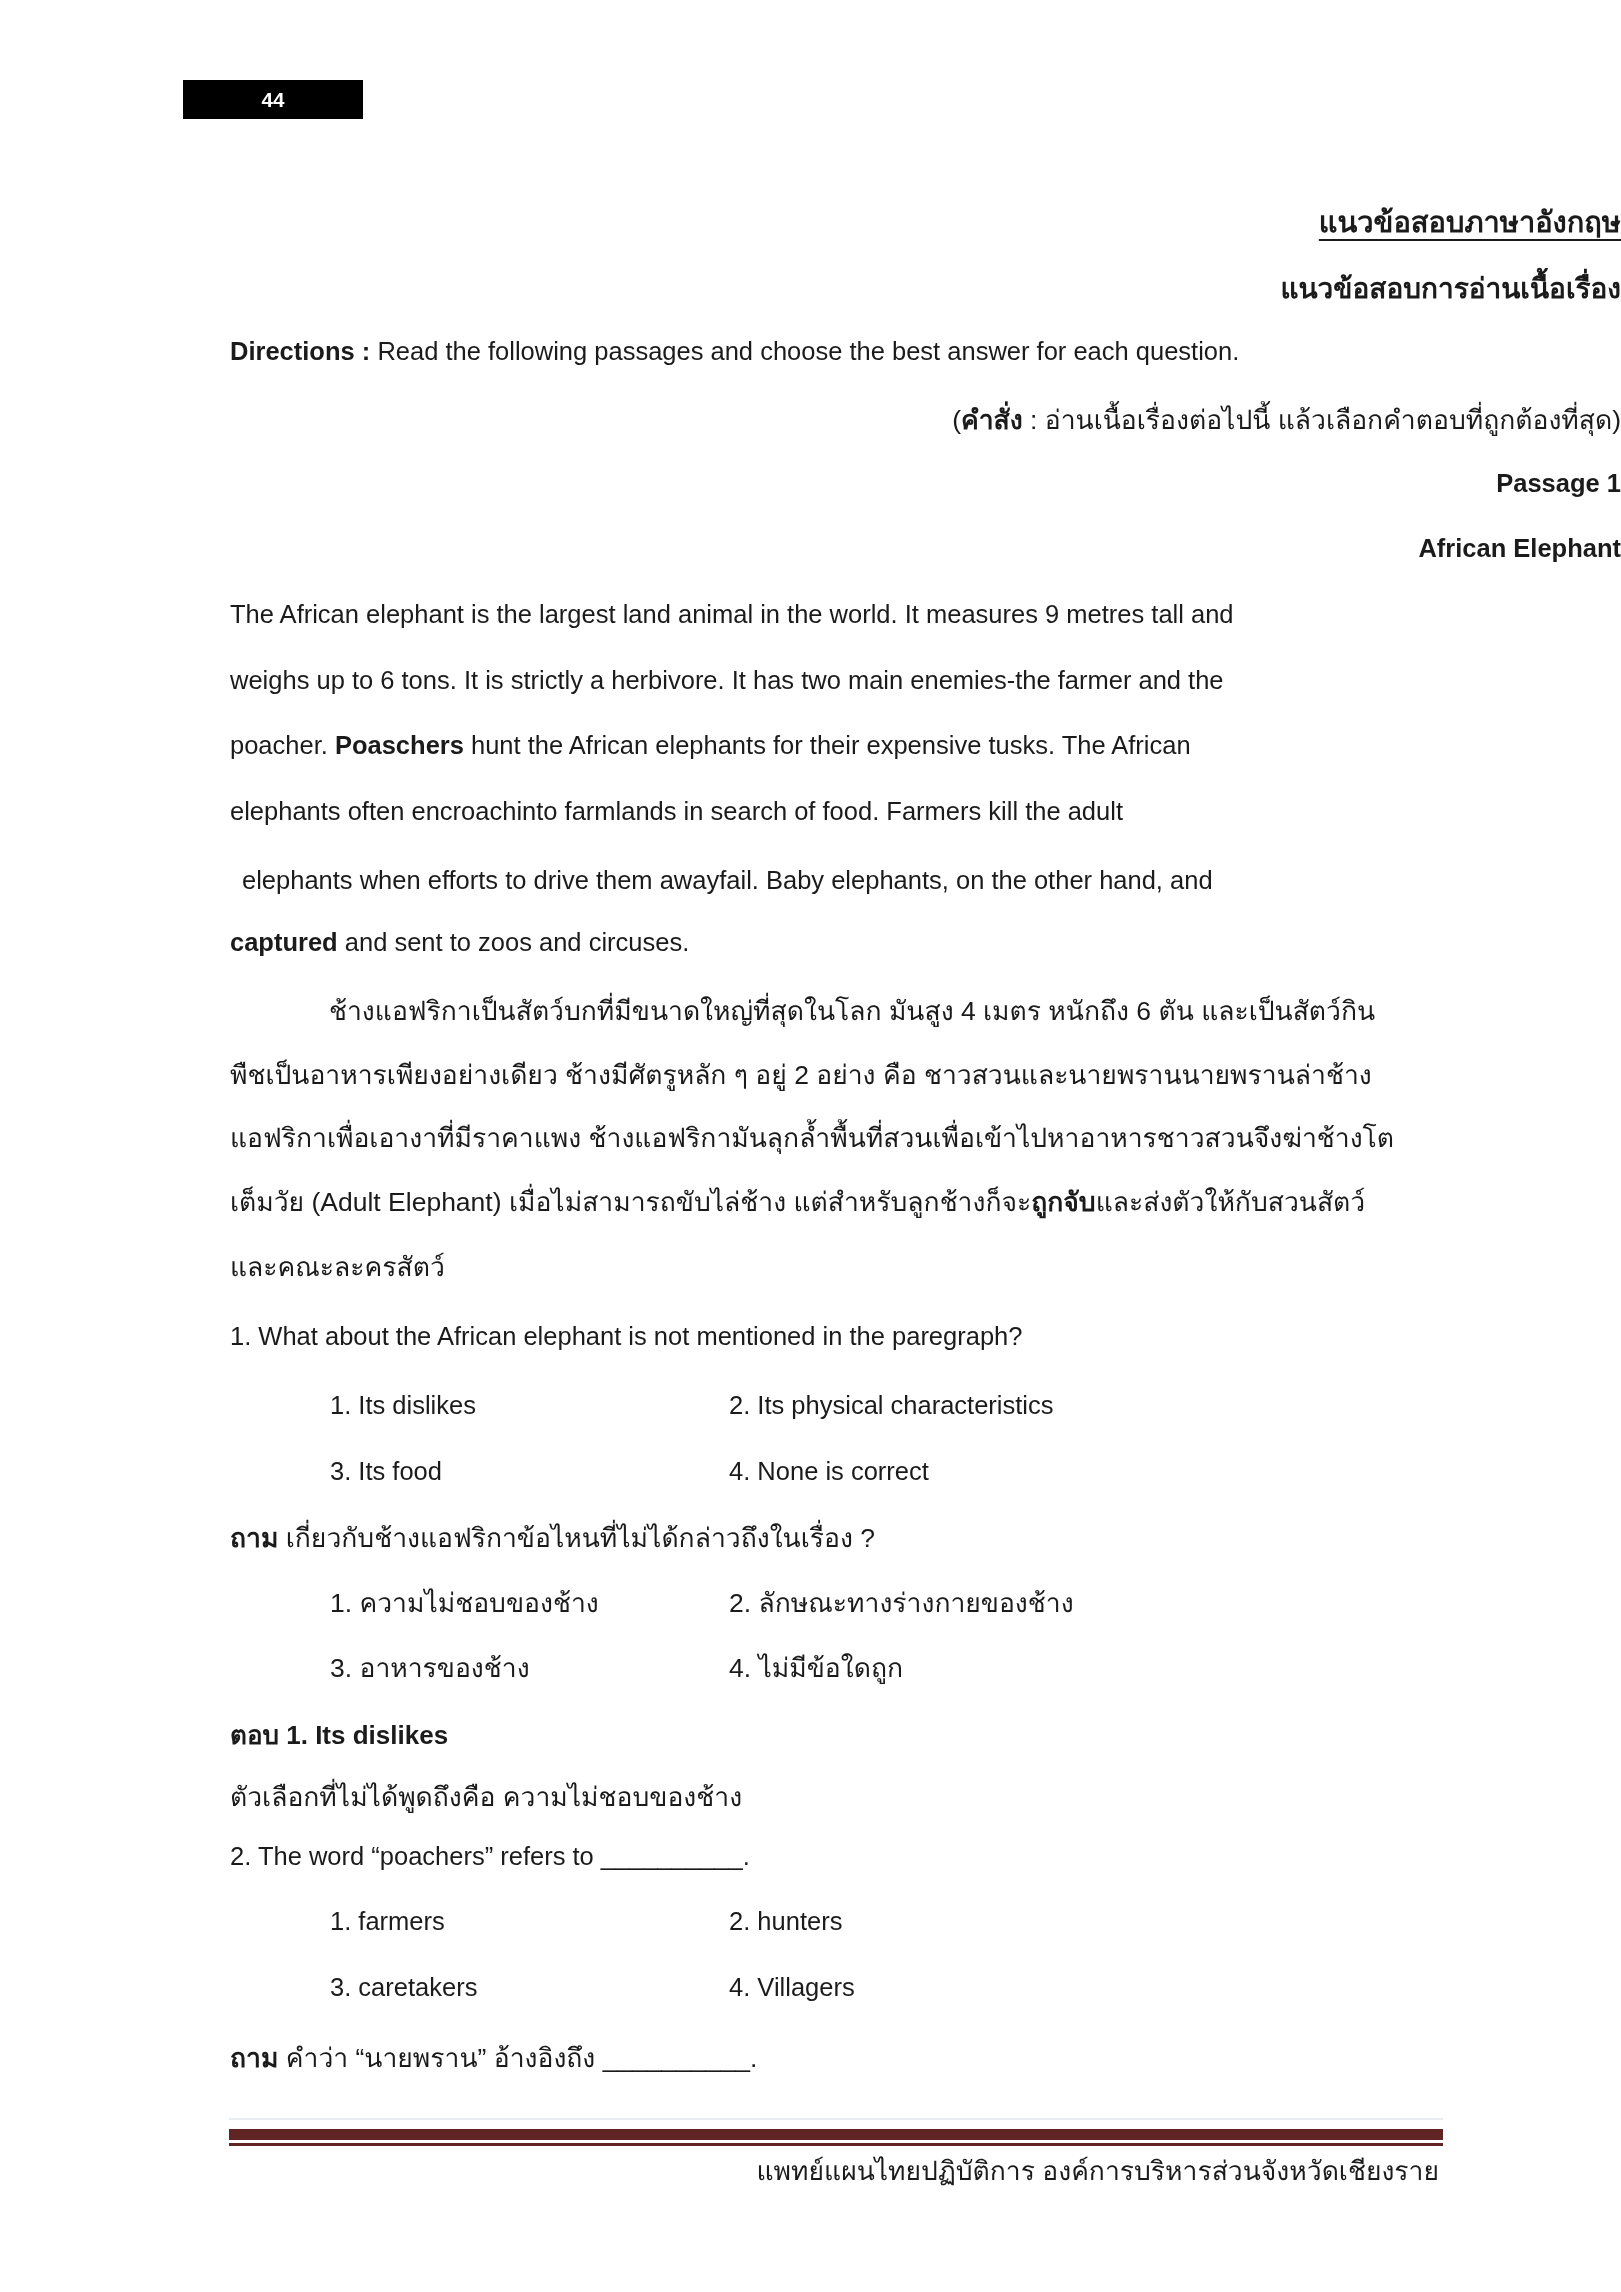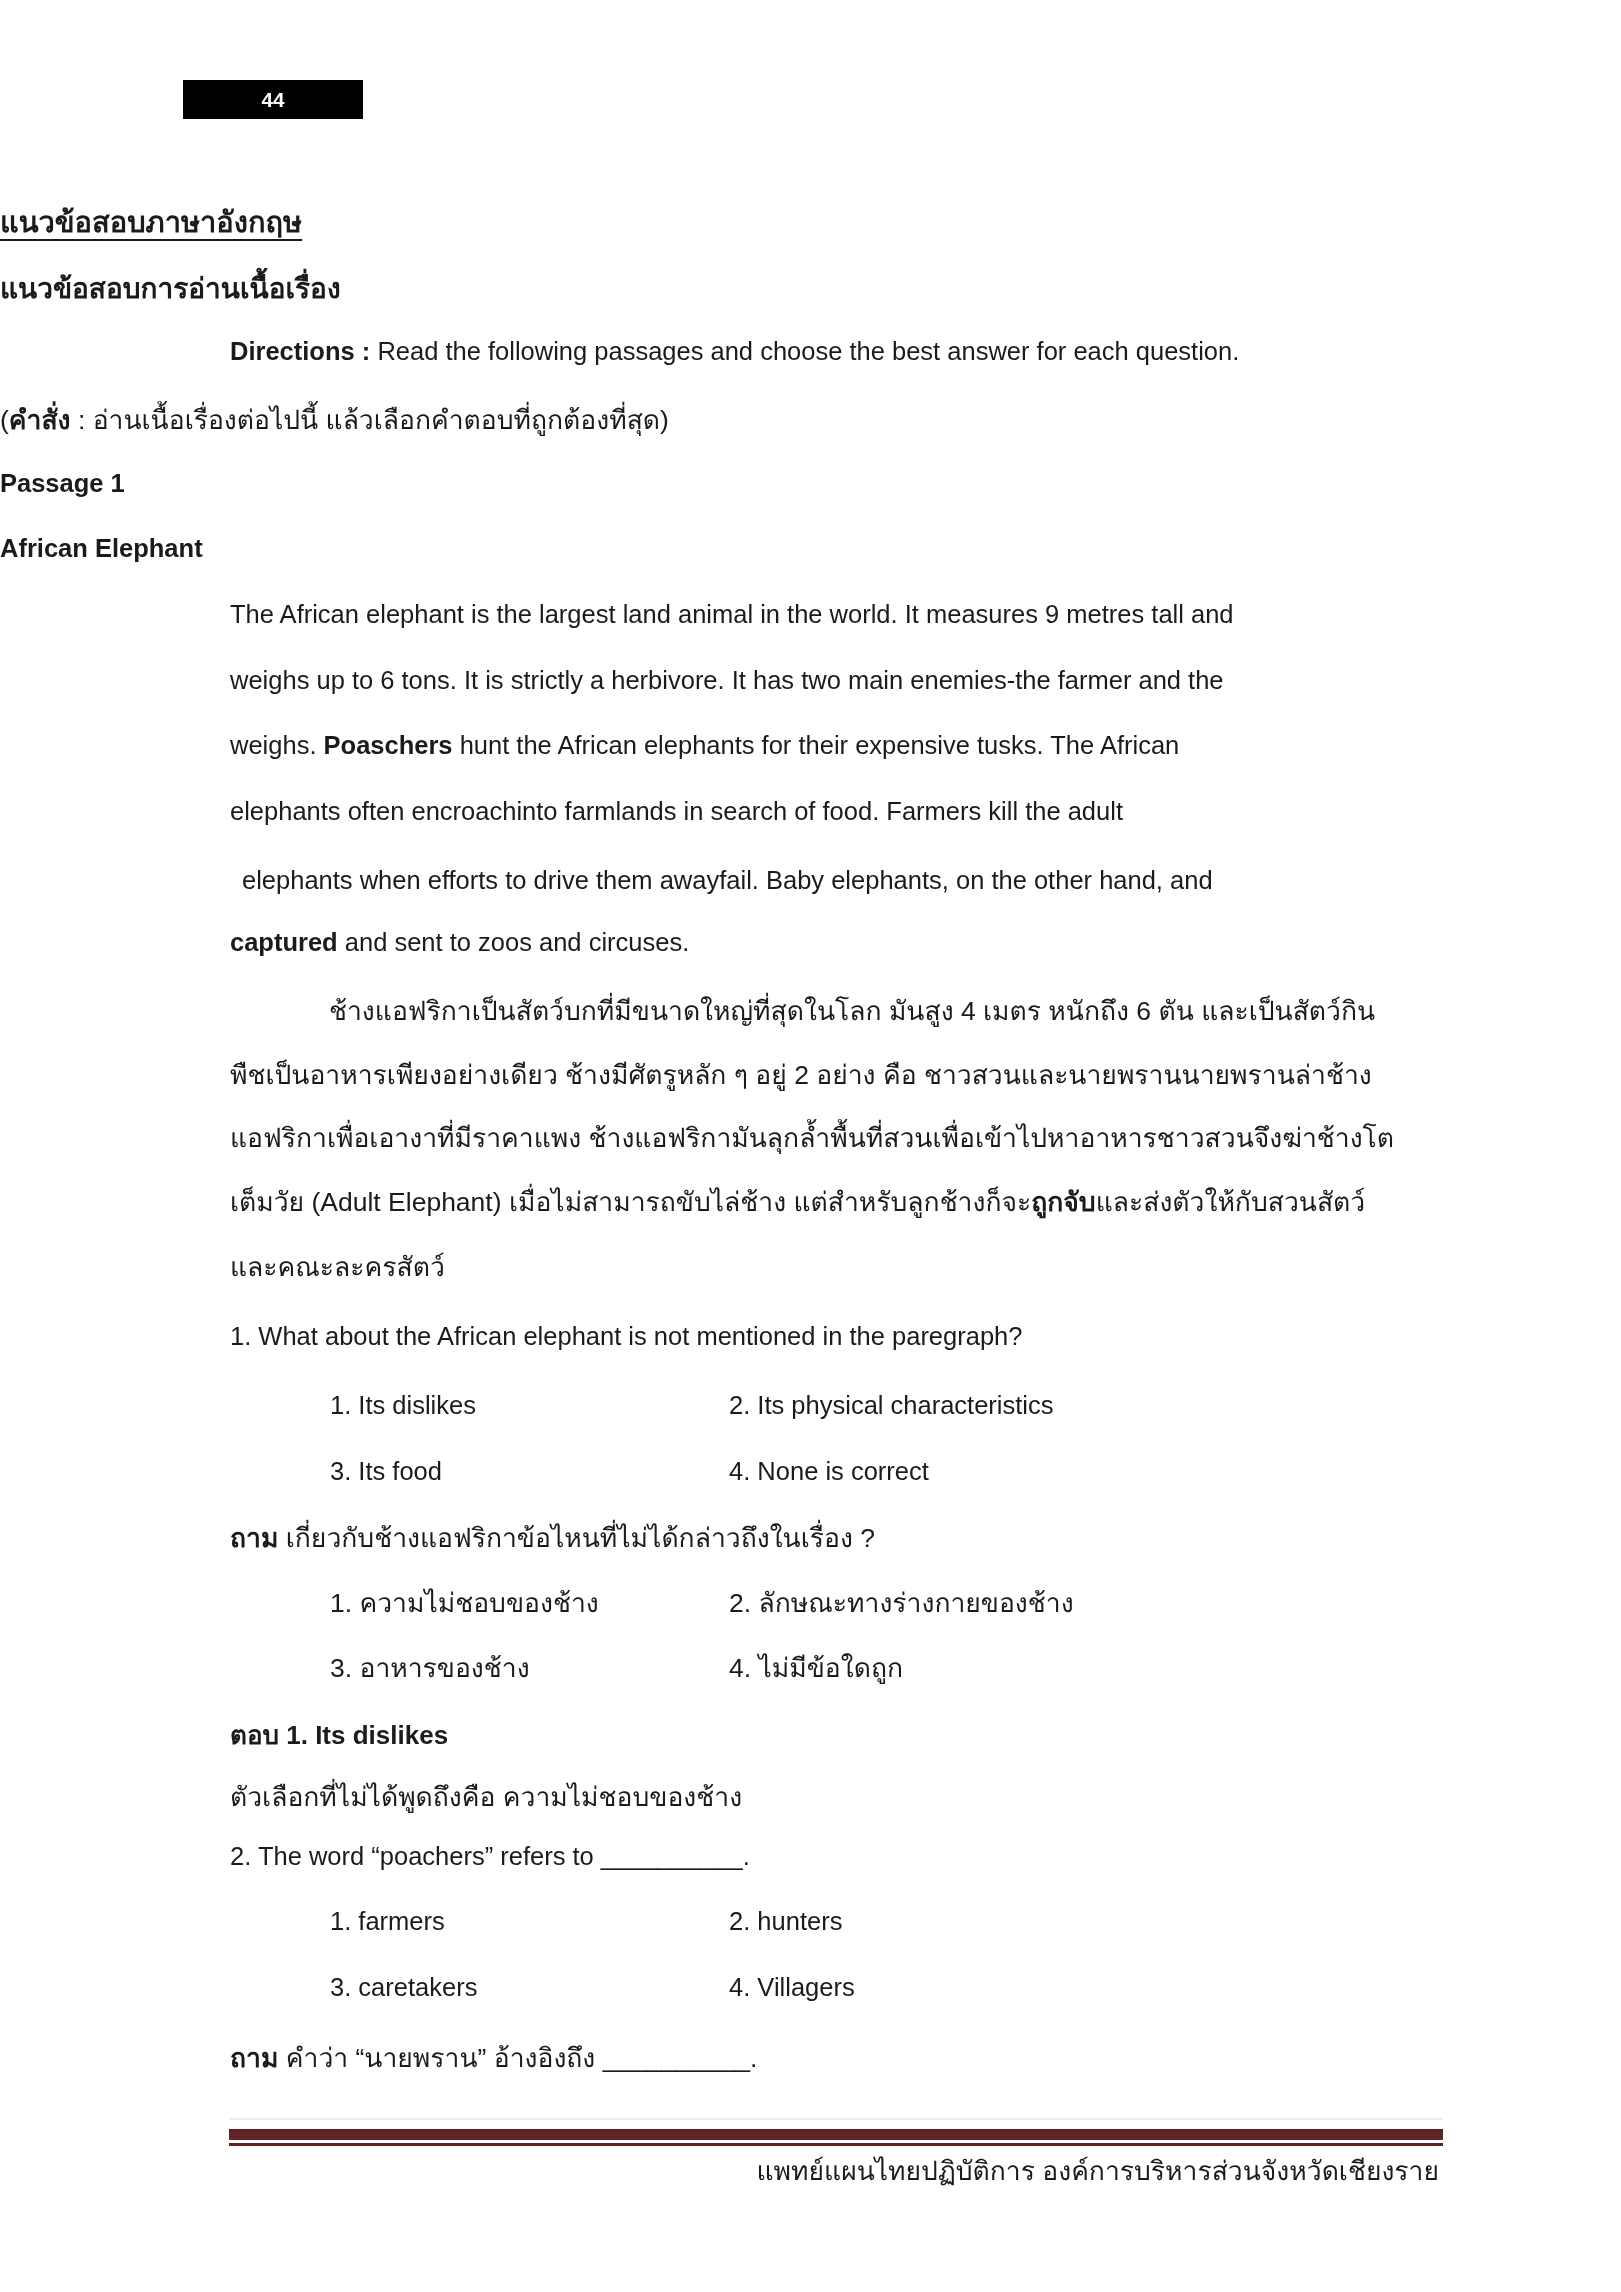--- a/index.html
+++ b/index.html
@@ -10,21 +10,21 @@
   .page {
     position: relative;
     width: 1621px;
     height: 2293px;
     background: #ffffff;
     font-family: "Liberation Sans", "DejaVu Sans", sans-serif;
     color: #1b1b1b;
     overflow: hidden;
   }
   .abs { position: absolute; white-space: nowrap; }
-  .center { left: 0; width: 1621px; text-align: left; }
+  .center { left: 0; width: 1621px; text-align: right; }
   .left-col { left: 230px; }
   .en { font-size: 25.5px; }
   .th { font-size: 26.5px; }
   .bold { font-weight: bold; }
   .page-num-box {
     left: 183px; top: 80px; width: 180px; height: 39px;
     background: #000000; color: #ffffff;
     display: flex; align-items: center; justify-content: center;
     font-size: 20.6px; font-weight: bold;
   }
@@ -62,21 +62,21 @@
   <div class="abs left-col en" style="top:337px;"><b>Directions : </b><span>Read the following passages and choose the best answer for each question.</span></div>
 
   <div class="abs center th" style="top:399px;"><span>(</span><b>คำสั่ง</b><span> : อ่านเนื้อเรื่องต่อไปนี้ แล้วเลือกคำตอบที่ถูกต้องที่สุด)</span></div>
 
   <div class="abs center en bold" style="top:469px;">Passage 1</div>
 
   <div class="abs center en bold" style="top:534px;">African Elephant</div>
 
   <div class="abs left-col en" style="top:600px;"><span>The African elephant is the largest land animal in the world. It measures 9 metres tall and</span></div>
   <div class="abs left-col en" style="top:666px;"><span>weighs up to 6 tons. It is strictly a herbivore. It has two main enemies-the farmer and the</span></div>
-  <div class="abs left-col en" style="top:731px;"><span>weighs. </span><b>Poaschers</b><span> hunt the African elephants for their expensive tusks. The African</span></div>
+  <div class="abs left-col en" style="top:731px;"><span>poacher. </span><b>Poaschers</b><span> hunt the African elephants for their expensive tusks. The African</span></div>
   <div class="abs left-col en" style="top:797px;"><span>elephants often encroachinto farmlands in search of food. Farmers kill the adult</span></div>
   <div class="abs left-col en" style="top:866px;margin-left:12px;"><span>elephants when efforts to drive them awayfail. Baby elephants, on the other hand, and</span></div>
   <div class="abs left-col en" style="top:928px;"><b>captured</b><span> and sent to zoos and circuses.</span></div>
 
   <div class="abs left-col th indent-first" style="top:990px;"><span>ช้างแอฟริกาเป็นสัตว์บกที่มีขนาดใหญ่ที่สุดในโลก มันสูง 4 เมตร หนักถึง 6 ตัน และเป็นสัตว์กิน</span></div>
   <div class="abs left-col th" style="top:1054px;"><span>พืชเป็นอาหารเพียงอย่างเดียว ช้างมีศัตรูหลัก ๆ อยู่ 2 อย่าง คือ ชาวสวนและนายพรานนายพรานล่าช้าง</span></div>
   <div class="abs left-col th" style="top:1117px;"><span>แอฟริกาเพื่อเอางาที่มีราคาแพง ช้างแอฟริกามันลุกล้ำพื้นที่สวนเพื่อเข้าไปหาอาหารชาวสวนจึงฆ่าช้างโต</span></div>
   <div class="abs left-col th" style="top:1181px;"><span>เต็มวัย (Adult Elephant) เมื่อไม่สามารถขับไล่ช้าง แต่สำหรับลูกช้างก็จะ</span><b>ถูกจับ</b><span>และส่งตัวให้กับสวนสัตว์</span></div>
   <div class="abs left-col th" style="top:1246px;"><span>และคณะละครสัตว์</span></div>
 

